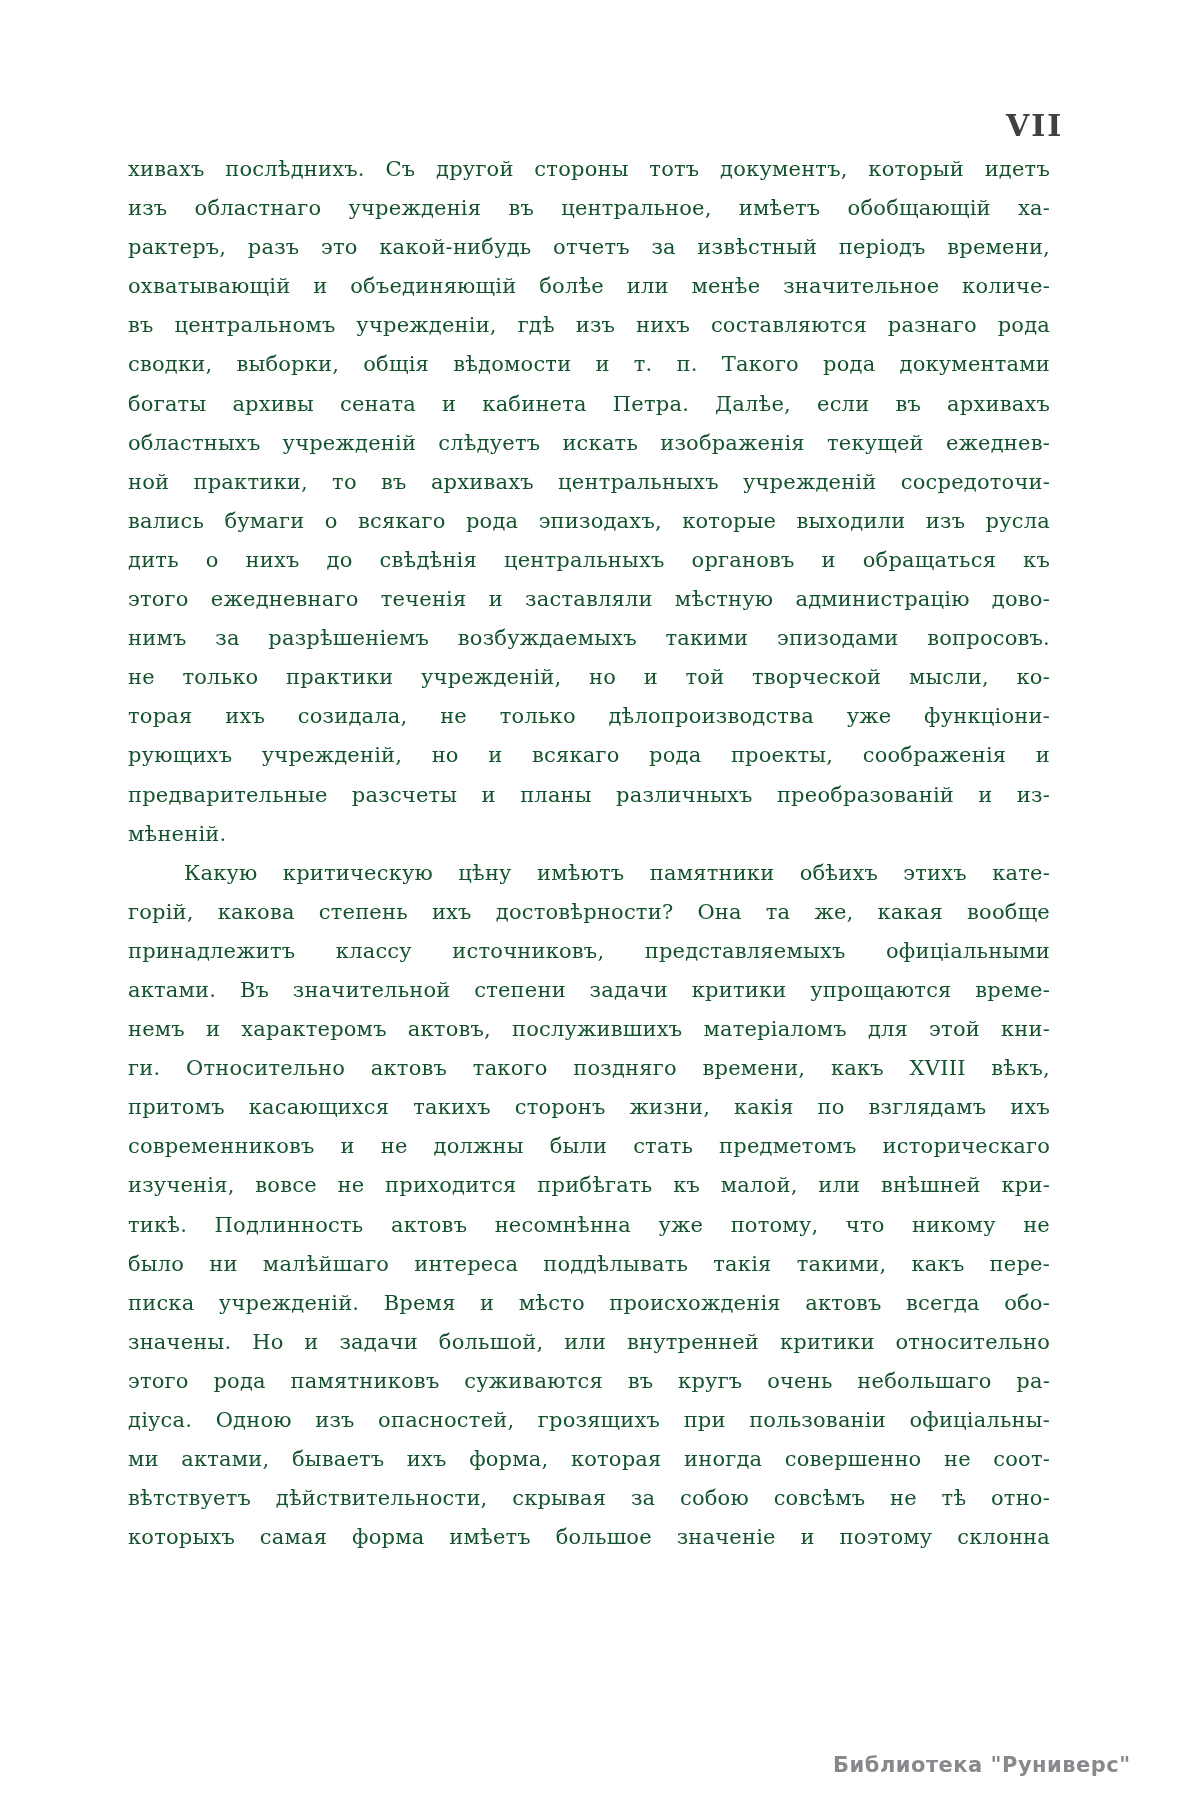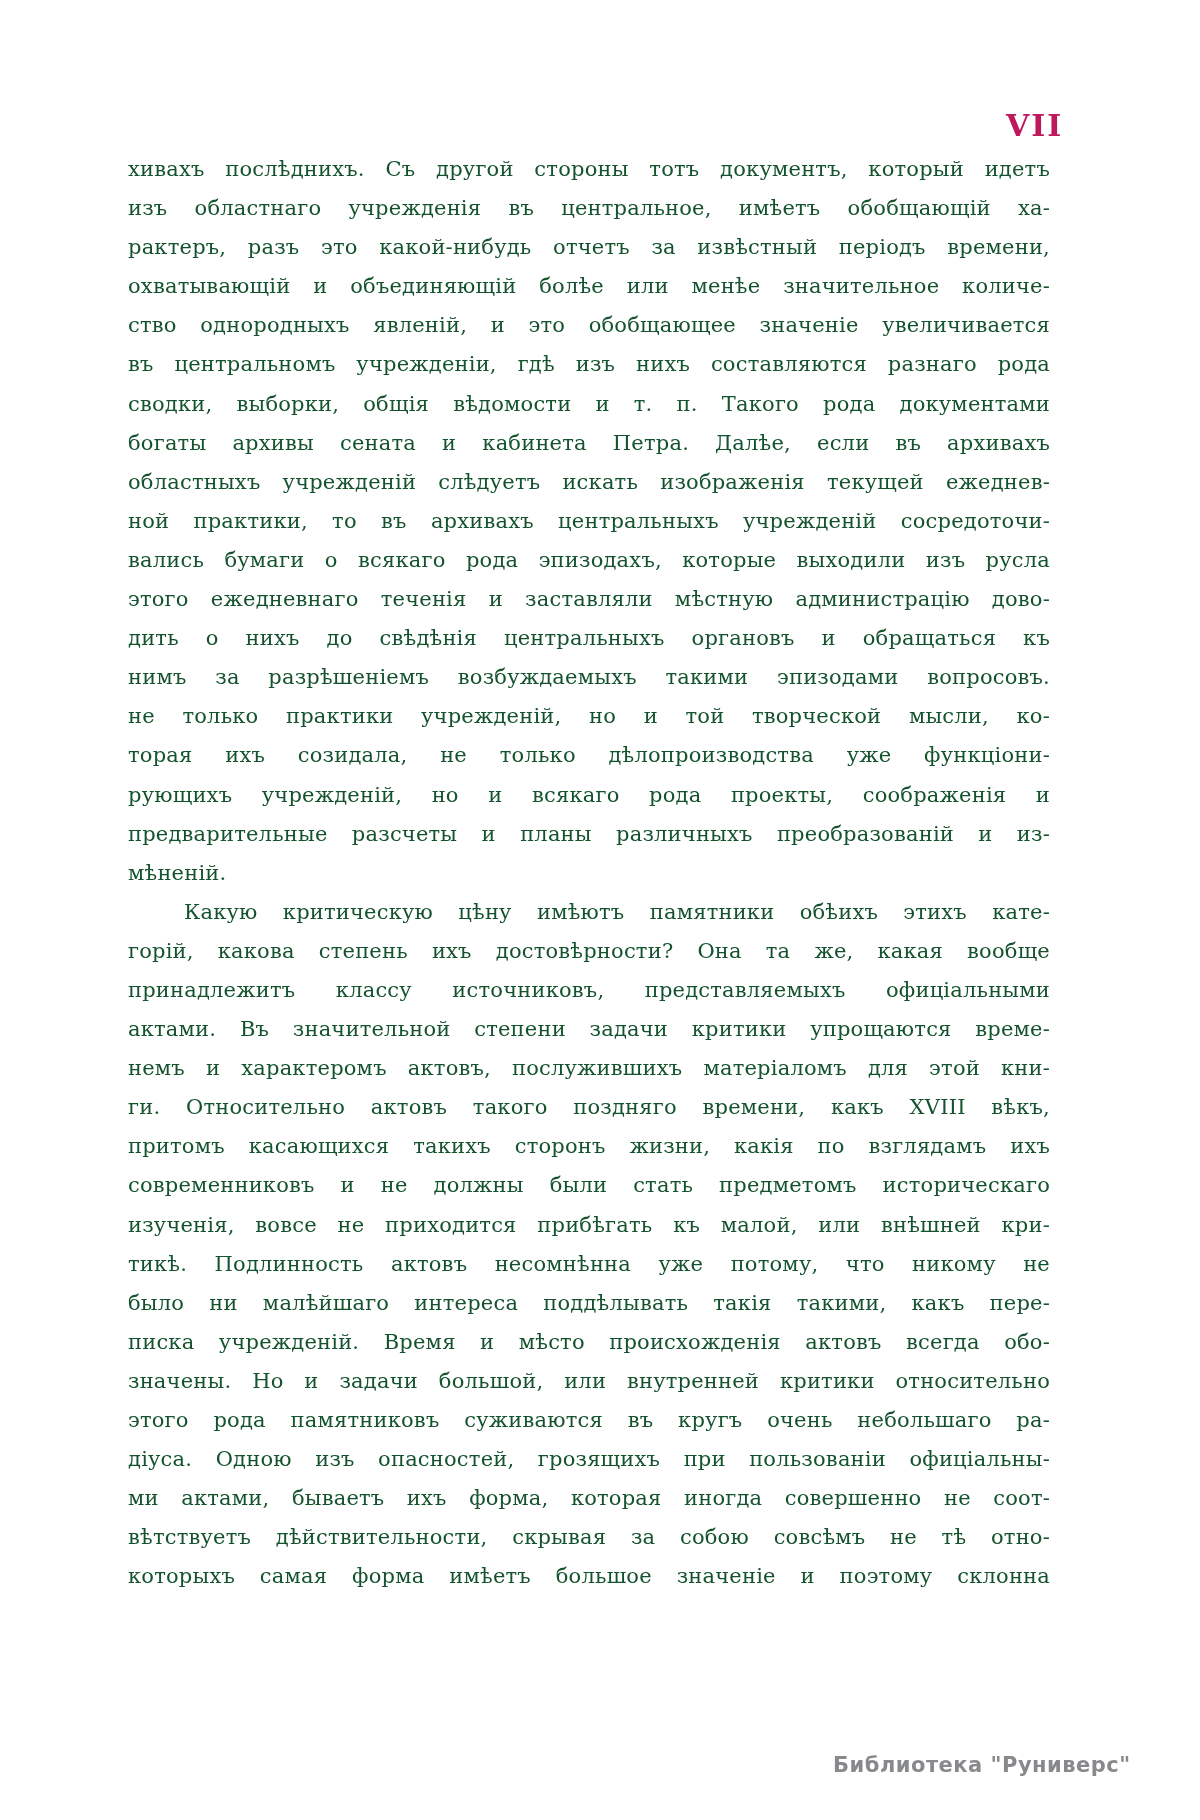--- a/index.html
+++ b/index.html
@@ -16,21 +16,21 @@
     font-family: "DejaVu Serif", serif;
     overflow: hidden;
   }
   .page-number {
     position: absolute;
     top: 108px;
     left: 1006px;
     font-size: 30px;
     font-weight: bold;
     letter-spacing: 2px;
-    color: #be185d;
+    color: #404040;
   }
   .text-block {
     position: absolute;
     left: 128px;
     top: 150px;
     width: 922px;
   }
   .text-line {
     height: 39.1px;
     line-height: 39.1px;
@@ -66,29 +66,28 @@
 <body>
 
 <div class="sheet">
   <div class="page-number">VII</div>
 
   <div class="text-block" id="text-block">
       <div class="text-line">хивахъ послѣднихъ. Съ другой стороны тотъ документъ, который идетъ</div>
       <div class="text-line">изъ областнаго учрежденія въ центральное, имѣетъ обобщающій ха-</div>
       <div class="text-line">рактеръ, разъ это какой-нибудь отчетъ за извѣстный періодъ времени,</div>
       <div class="text-line">охватывающій и объединяющій болѣе или менѣе значительное количе-</div>
-      <div class="text-line">ство однородныхъ явленій, и это обобщающее значеніе увеличивается</div>
       <div class="text-line">въ центральномъ учрежденіи, гдѣ изъ нихъ составляются разнаго рода</div>
       <div class="text-line">сводки, выборки, общія вѣдомости и т. п. Такого рода документами</div>
       <div class="text-line">богаты архивы сената и кабинета Петра. Далѣе, если въ архивахъ</div>
       <div class="text-line">областныхъ учрежденій слѣдуетъ искать изображенія текущей ежеднев-</div>
       <div class="text-line">ной практики, то въ архивахъ центральныхъ учрежденій сосредоточи-</div>
       <div class="text-line">вались бумаги о всякаго рода эпизодахъ, которые выходили изъ русла</div>
+      <div class="text-line">дить о нихъ до свѣдѣнія центральныхъ органовъ и обращаться къ</div>
       <div class="text-line">этого ежедневнаго теченія и заставляли мѣстную администрацію дово-</div>
-      <div class="text-line">дить о нихъ до свѣдѣнія центральныхъ органовъ и обращаться къ</div>
       <div class="text-line">нимъ за разрѣшеніемъ возбуждаемыхъ такими эпизодами вопросовъ.</div>
       <div class="text-line">не только практики учрежденій, но и той творческой мысли, ко-</div>
       <div class="text-line">торая ихъ созидала, не только дѣлопроизводства уже функціони-</div>
       <div class="text-line">рующихъ учрежденій, но и всякаго рода проекты, соображенія и</div>
       <div class="text-line">предварительные разсчеты и планы различныхъ  преобразованій и из-</div>
       <div class="text-line no-stretch">мѣненій.</div>
       <div class="text-line indent">Какую критическую цѣну имѣютъ памятники обѣихъ этихъ кате-</div>
       <div class="text-line">горій, какова степень ихъ достовѣрности? Она та же, какая вообще</div>
       <div class="text-line">принадлежитъ классу источниковъ, представляемыхъ офиціальными</div>
       <div class="text-line">актами. Въ значительной степени задачи критики упрощаются време-</div>

